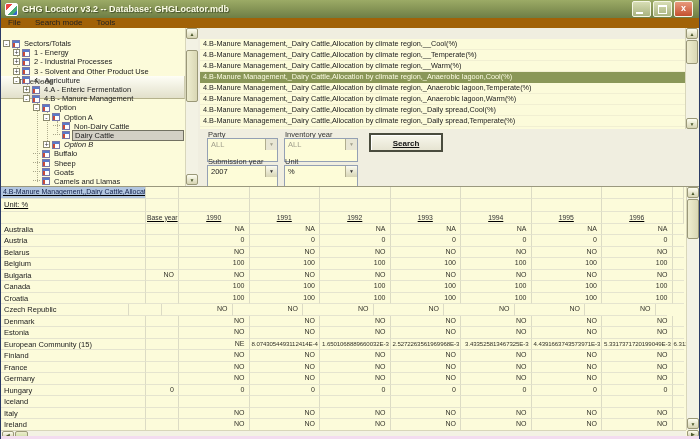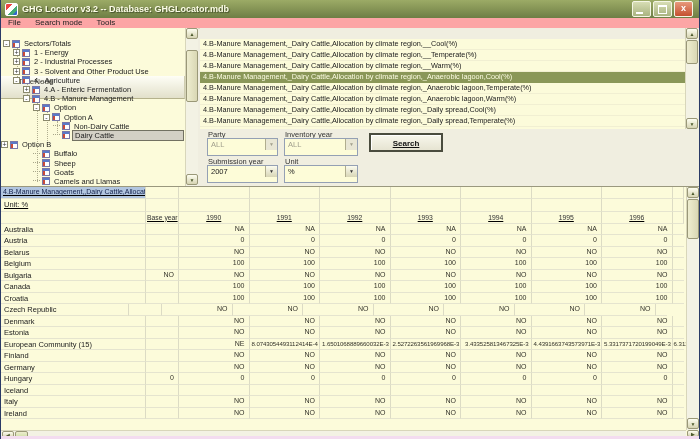--- a/index.html
+++ b/index.html
@@ -17,21 +17,21 @@
   .apptitle{color:#fdfde8;font-size:9px;font-weight:bold;text-shadow:1px 1px 1px #44502a;
     white-space:nowrap;flex:1;}
   .winbtns{display:flex;gap:2px;margin-right:6px;}
   .wbtn{width:17px;height:14px;border:1px solid #f4f6e4;border-radius:2px;
     background:linear-gradient(#d7ddb4,#a9b380);position:relative;}
   .wbtn.close{background:linear-gradient(#e89a7c,#c4502f);color:#fff;font-size:9px;
     line-height:13px;text-align:center;font-weight:bold;}
   .wbtn.min::after{content:"";position:absolute;left:3px;bottom:2px;width:7px;height:2px;background:#fff;}
   .wbtn.rest::after{content:"";position:absolute;left:4px;top:3px;width:7px;height:6px;border:1px solid #fff;border-top-width:2px;}
   
-  .menubar{position:absolute;left:0;top:18px;width:100%;height:10px;background:#fca5a5;
+  .menubar{position:absolute;left:0;top:18px;width:100%;height:10px;background:#a16207;
     border-bottom:1px solid #dedbc4;display:flex;align-items:center;font-size:8px;color:#222;}
   .menuitem{padding:0 7px;height:10px;line-height:10px;}
   
   .colhead{background:linear-gradient(#fefef6,#e2e0ca);border-bottom:1px solid #b5b28c;
     border-right:1px solid #cfcdb0;font-size:8px;color:#45443a;line-height:11px;
     padding-left:17px;box-sizing:border-box;height:23px;overflow:hidden;margin-top:48px;}
   
   #tree-panel{position:absolute;left:0;top:28px;width:197px;height:158px;background:var(--panel_bg,#fcfbda);}
   #tree-head{position:absolute;left:0;top:0;width:184px;}
   #tree-body{position:absolute;left:0;top:11px;width:184px;height:147px;overflow:hidden;}
@@ -58,21 +58,21 @@
   .sthumbh{background:linear-gradient(#eeedcf,#cfe0a8);}
   
   #var-panel{position:absolute;left:199px;top:28px;width:501px;height:158px;background:#f0eee0;}
   #var-head{position:absolute;left:0;top:0;width:485px;}
   #var-list{position:absolute;left:0;top:11px;width:485px;height:90px;background:var(--panel_bg,#fcfbda);overflow:hidden;}
   .vrow{height:10px;line-height:10px;font-size:7.3px;color:#222;padding-left:3px;
     white-space:nowrap;overflow:hidden;border-bottom:1px solid #f1efd2;}
   .vrow.sel{background:var(--selection_olive,#8a9758);color:#fcfce2;border-bottom-color:var(--selection_olive,#8a9758);}
   
   .flabel{position:absolute;font-size:7.5px;color:#333;}
-  .combo{position:absolute;height:18px;box-sizing:border-box;border:1px solid #94a0b4;
+  .combo{position:absolute;height:24px;box-sizing:border-box;border:1px solid #94a0b4;
     background:#fdfcd8;font-size:7.5px;color:#222;line-height:11px;padding-left:3px;}
   .combo .drop{position:absolute;right:0;top:0;width:11px;height:11px;
     background:linear-gradient(#fbfbee,#d8d6b6);border-left:1px solid #b0ad8e;
     font-size:5px;color:#333;text-align:center;line-height:11px;}
   .combo.dis{color:#a2a08e;}
   .combo.dis .drop{color:#a2a08e;background:#e8e6d4;}
   .searchbtn{position:absolute;left:368px;top:105px;width:74px;height:19px;box-sizing:border-box;
     border:2px solid #4a4c3e;background:linear-gradient(#f8f7ec,#e6e4d2);
     box-shadow:inset 1px 1px 0 #fff;font-size:8px;font-weight:bold;color:#111;
     text-align:center;line-height:15px;font-family:"Liberation Sans",sans-serif;}
@@ -168,21 +168,21 @@
         <div class="tree-row" style="padding-left: 52px;">
           <span class="stub"></span>
           <span class="nicon"></span>
           <span class="tlabel">Non-Dairy Cattle</span>
         </div>
         <div class="tree-row sel" style="padding-left: 52px;">
           <span class="stub"></span>
           <span class="nicon"></span>
           <span class="tlabel">Dairy Cattle</span>
         </div>
-        <div class="tree-row" style="">
+        <div class="tree-row" style="padding-left: 42px; font-style: italic;">
           <span class="exp">+</span>
           <span class="nicon"></span>
           <span class="tlabel">Option B</span>
         </div>
         <div class="tree-row" style="padding-left: 32px;">
           <span class="stub"></span>
           <span class="nicon"></span>
           <span class="tlabel">Buffalo</span>
         </div>
         <div class="tree-row" style="padding-left: 32px;">
@@ -429,20 +429,32 @@
           <div class="cell v" style="width: 70.5px;">NO</div>
           <div class="cell v" style="width: 70.5px;">NO</div>
           <div class="cell v" style="width: 70.5px;">NO</div>
           <div class="cell v" style="width: 70.5px;">NO</div>
           <div class="cell v" style="width: 70.5px;">NO</div>
           <div class="cell v" style="width: 70.5px;">NO</div>
           <div class="cell v" style="width: 70.5px;">NO</div>
           <div class="cell ovf" style="width: 11.5px;"></div>
         </div>
         <div class="grow">
+          <div class="cell cname" style="width: 145px;">France</div>
+          <div class="cell v" style="width: 33px;"></div>
+          <div class="cell v" style="width: 70.5px;">NO</div>
+          <div class="cell v" style="width: 70.5px;">NO</div>
+          <div class="cell v" style="width: 70.5px;">NO</div>
+          <div class="cell v" style="width: 70.5px;">NO</div>
+          <div class="cell v" style="width: 70.5px;">NO</div>
+          <div class="cell v" style="width: 70.5px;">NO</div>
+          <div class="cell v" style="width: 70.5px;">NO</div>
+          <div class="cell ovf" style="width: 11.5px;"></div>
+        </div>
+        <div class="grow">
           <div class="cell cname" style="width: 145px;">Germany</div>
           <div class="cell v" style="width: 33px;"></div>
           <div class="cell v" style="width: 70.5px;">NO</div>
           <div class="cell v" style="width: 70.5px;">NO</div>
           <div class="cell v" style="width: 70.5px;">NO</div>
           <div class="cell v" style="width: 70.5px;">NO</div>
           <div class="cell v" style="width: 70.5px;">NO</div>
           <div class="cell v" style="width: 70.5px;">NO</div>
           <div class="cell v" style="width: 70.5px;">NO</div>
           <div class="cell ovf" style="width: 11.5px;"></div>

